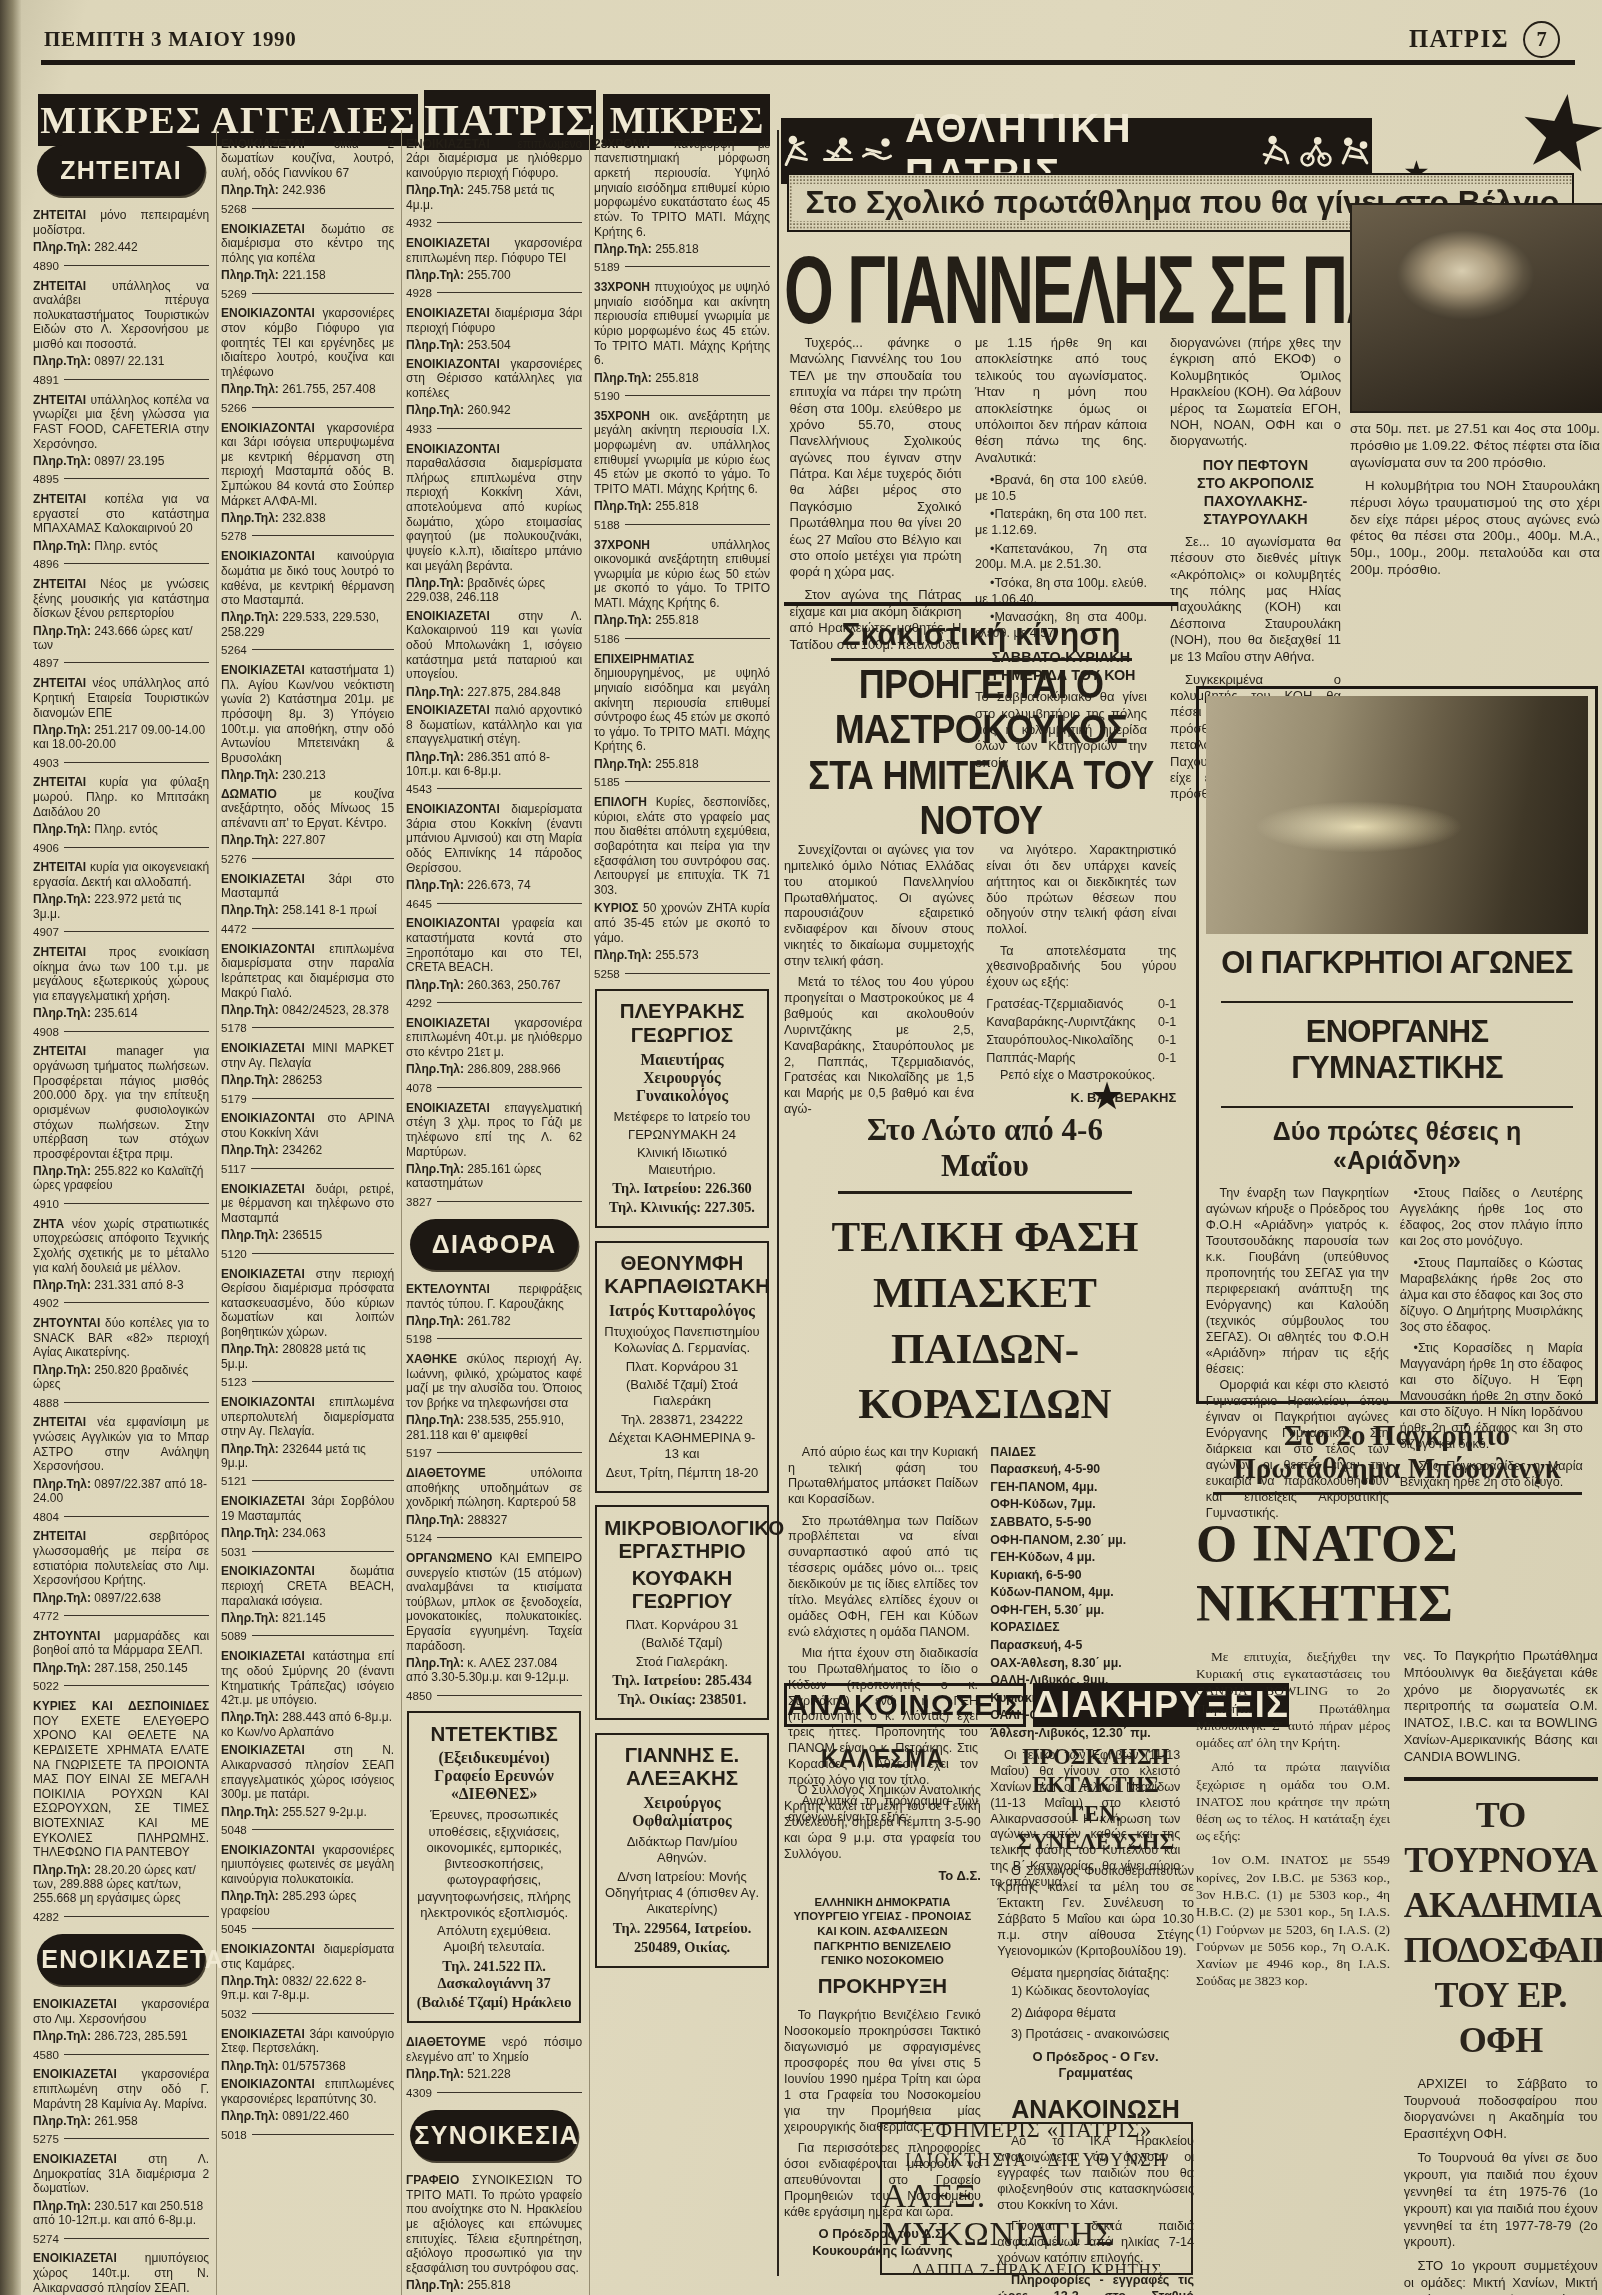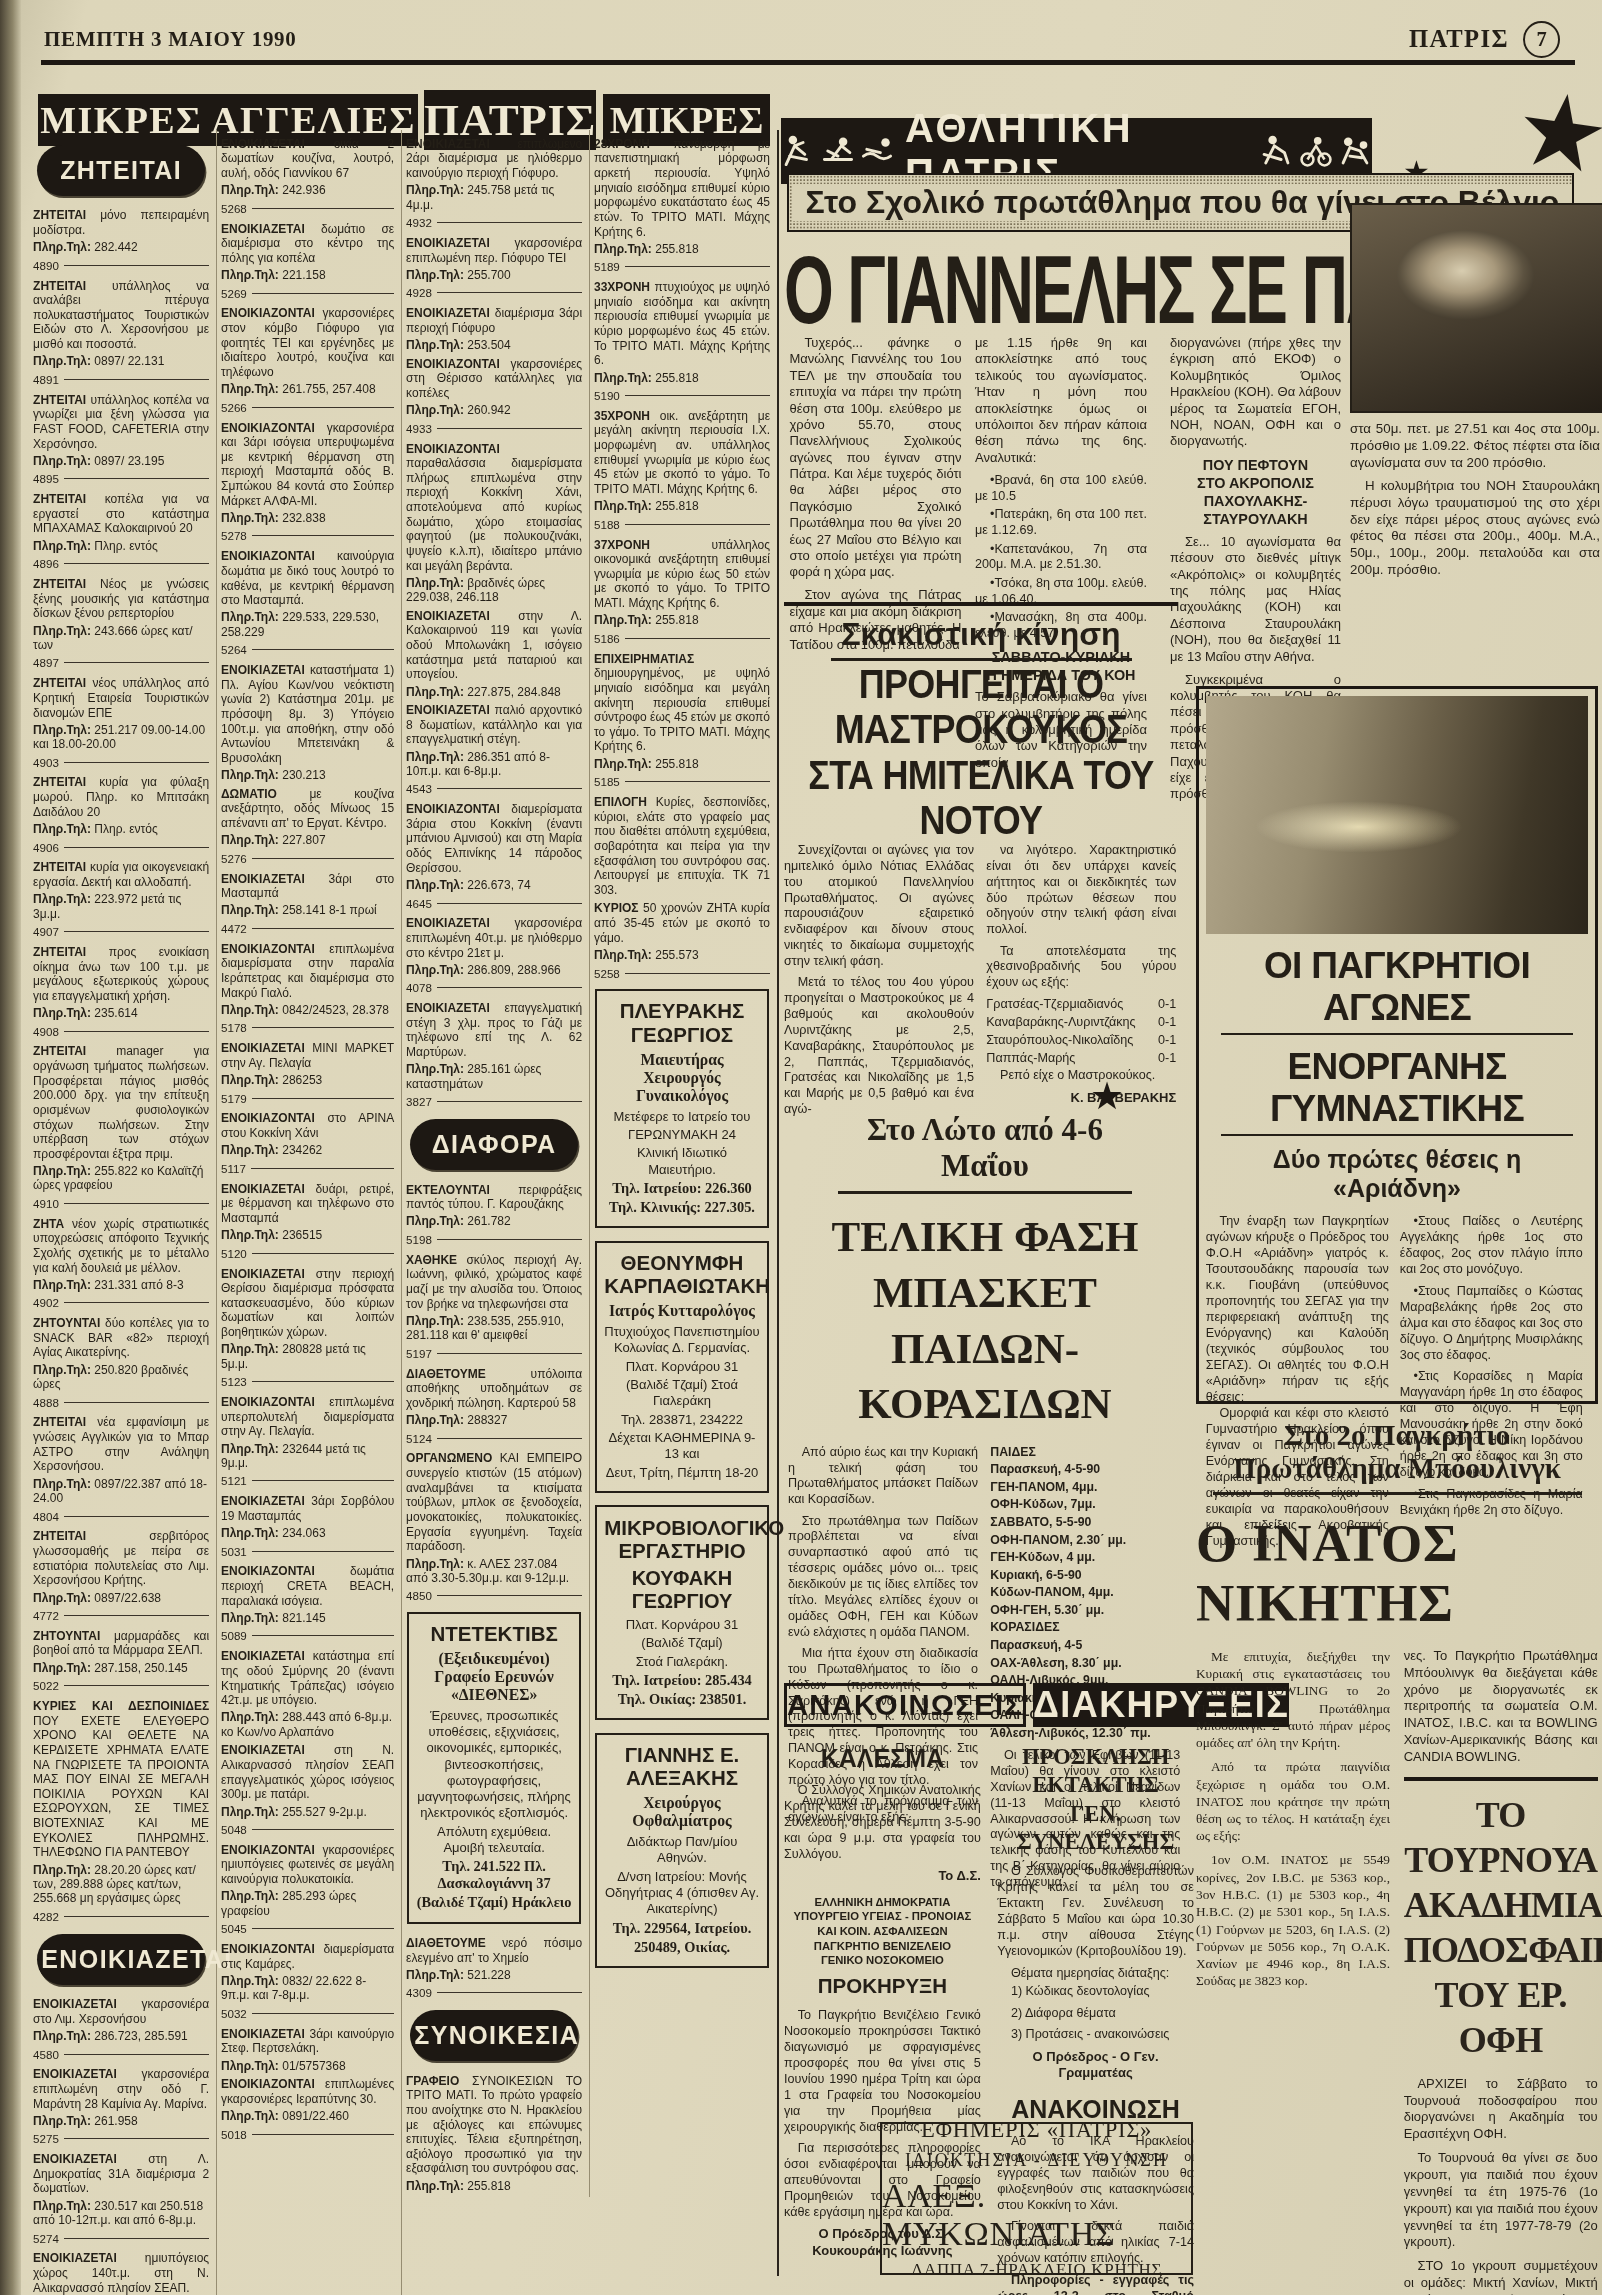--- a/index.html
+++ b/index.html
@@ -76,22 +76,22 @@
     margin:11px 0 9.6px 0;letter-spacing:-0.7px;transform:scaleY(1.12);}
   .chess-cols{display:flex;gap:12.3px;}
   .chess-cols .cc{width:190px;font-size:12.6px;line-height:1.26;text-align:justify;}
   .cc p{margin:0 0 5.5px 0;text-indent:13.7px;}
   .res p{display:flex;justify-content:space-between;margin:0 0 2.1px 0;text-indent:0;font-size:12.6px;}
   .sig{text-align:right;font-weight:bold;font-size:13px;margin-top:4.1px;}
   .gymbox{position:absolute;left:412px;top:523px;width:402px;border:3.4px solid #1d1813;padding:6.8px;box-sizing:border-box;height:718px;}
   .gym-photo{width:100%;height:238px;box-sizing:border-box;
     background:linear-gradient(100deg,#b3a88c 0%,#978c70 30%,#6b6049 55%,#403828 80%,#2c261b 100%),
     radial-gradient(ellipse 45% 18% at 40% 55%,#e4dcc2 0%,transparent 60%);background-blend-mode:overlay;}
-  .gym-h{margin:11px auto 0 auto;width:92%;text-align:center;font-weight:bold;font-size:37px;
-    border-bottom:2.7px solid #241f17;padding-bottom:4px;letter-spacing:-0.7px;}
+  .gym-h{margin:11px auto 0 auto;width:92%;text-align:center;font-weight:bold;font-size:31px;
+    border-bottom:2.7px solid #241f17;padding-bottom:20px;letter-spacing:-0.7px;}
   .gym-sub{text-align:center;font-weight:bold;font-size:25px;margin-top:9.6px;}
   .gym-cols{display:flex;gap:11px;margin-top:11px;}
   .gym-cols .cc{width:183px;font-size:12.6px;line-height:1.27;text-align:justify;}
   .star-mid{position:absolute;left:306px;top:911px;font-size:38px;color:#1d1813;}
   .basket{position:absolute;left:4px;top:909px;width:394px;}
   .basket-kicker{width:294px;margin:40px auto 0 auto;text-align:center;font-family:"Liberation Serif",serif;
     font-weight:bold;font-size:31px;border-bottom:3.4px solid #241f17;padding-bottom:6.8px;}
   .basket-head{text-align:center;font-family:"Liberation Serif",serif;font-weight:bold;font-size:43px;
     line-height:1.3;white-space:pre-line;margin:15px 0 12.3px 0;}
   .basket-cols{display:flex;gap:12.3px;}
@@ -521,20 +521,27 @@
               </p>
   </div>
             <div class="ad">
     <p class="ad-body"><b class="lead">ΕΝΟΙΚΙΑΖΟΝΤΑΙ</b> <span>διαμερίσματα 3άρια στου Κοκκίνη (έναντι μπάνιου Αμνισού) και στη Μαρία οδός Ελπινίκης 14 πάροδος Θερίσσου.</span></p>
     <p class="ad-phone"><b>Πληρ.Τηλ:</b> <span>226.673, 74</span></p>
     <p class="ad-num">
                 <span>4645</span>
               </p>
   </div>
             <div class="ad">
+    <p class="ad-body"><b class="lead">ΕΝΟΙΚΙΑΖΟΝΤΑΙ</b> <span>γραφεία και καταστήματα κοντά στο Ξηροπόταμο και στο ΤΕΙ, CRETA BEACH.</span></p>
+    <p class="ad-phone"><b>Πληρ.Τηλ:</b> <span>260.363, 250.767</span></p>
+    <p class="ad-num">
+                <span>4292</span>
+              </p>
+  </div>
+            <div class="ad">
     <p class="ad-body"><b class="lead">ΕΝΟΙΚΙΑΖΕΤΑΙ</b> <span>γκαρσονιέρα επιπλωμένη 40τ.μ. με ηλιόθερμο στο κέντρο 21ετ μ.</span></p>
     <p class="ad-phone"><b>Πληρ.Τηλ:</b> <span>286.809, 288.966</span></p>
     <p class="ad-num">
                 <span>4078</span>
               </p>
   </div>
             <div class="ad">
     <p class="ad-body"><b class="lead">ΕΝΟΙΚΙΑΖΕΤΑΙ</b> <span>επαγγελματική στέγη 3 χλμ. προς το Γάζι με τηλέφωνο επί της Λ. 62 Μαρτύρων.</span></p>
     <p class="ad-phone"><b>Πληρ.Τηλ:</b> <span>285.161 ώρες καταστημάτων</span></p>
     <p class="ad-num">

